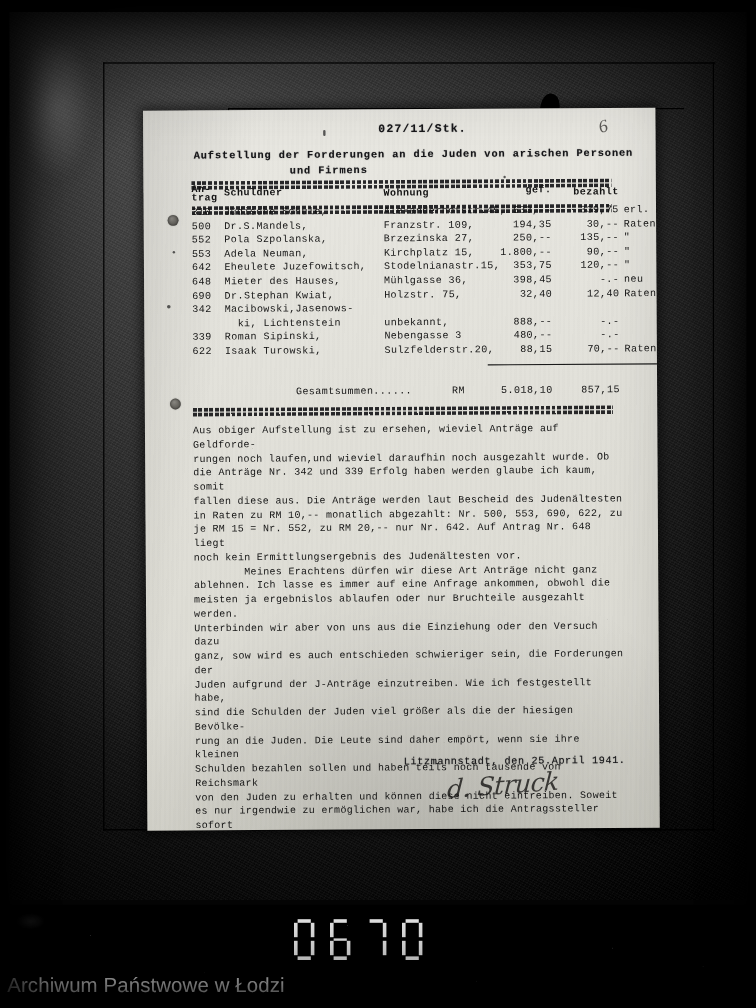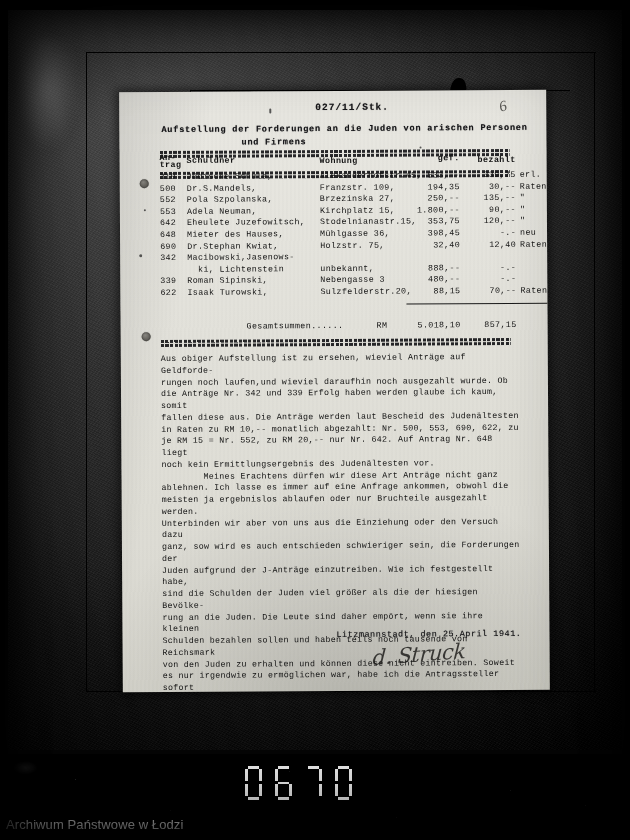--- a/index.html
+++ b/index.html
@@ -284,21 +284,21 @@
   .seg-e { left: 0px;  top: 18px;  width: 2.6px; height: 12px; }
   .seg-f { left: 0px;  top: 3px;   width: 2.6px; height: 12px; }
   .seg-g { left: 3px;  top: 15.7px;width: 11px; height: 2.6px; }
 
   #archive-credit {
     position: absolute;
     left: 6px;
     bottom: 8px;
     color: #fbfbfb;
     font-family: "Liberation Sans", sans-serif;
-    font-size: 13px;
+    font-size: 17px;
     letter-spacing: .1px;
   }
 
   
   #film-edge {
     position: absolute; inset: 0;
     pointer-events: none;
     box-shadow:
       inset 0 0 34px 12px rgba(0,0,0,.92),
       inset 0 0 90px 26px rgba(0,0,0,.60);

